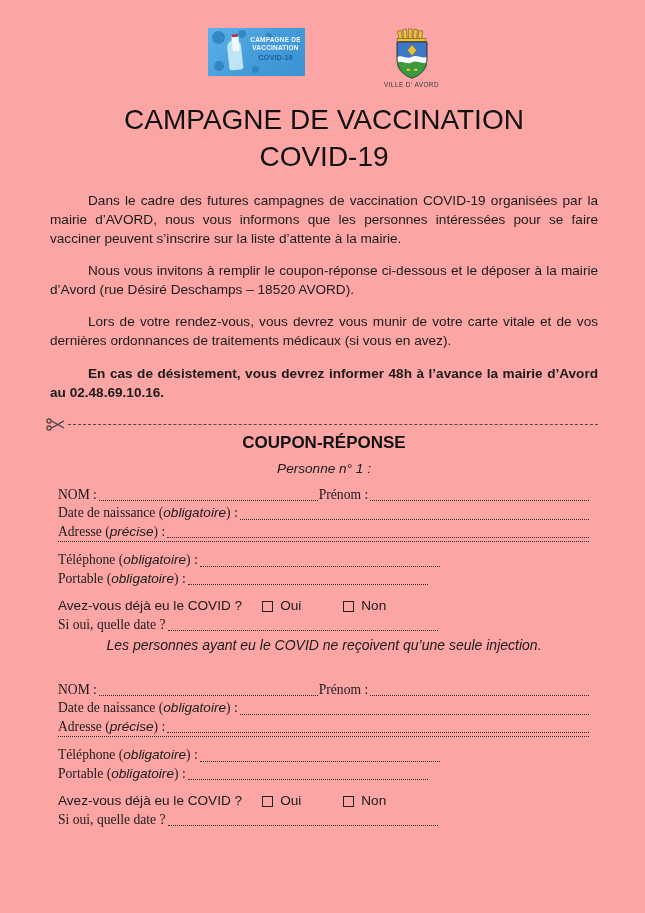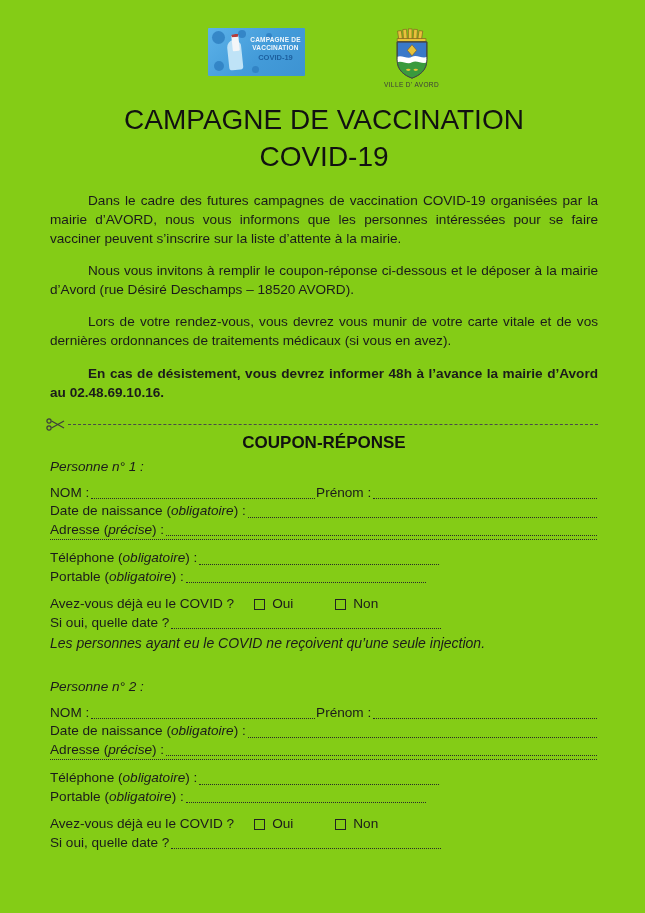--- a/index.html
+++ b/index.html
@@ -1,17 +1,17 @@
 <!DOCTYPE html>
 <html><head>
 <meta charset="utf-8">
 <style>
   html,body{margin:0;padding:0;background:#fff;}
   .page{
-    width:645px;height:913px;margin:0 auto;background:#84cc16;
+    width:645px;height:913px;margin:0 auto;background:#fca5a5;
     font-family:"Liberation Sans","DejaVu Sans",sans-serif;
     color:#1b1b1b;box-sizing:border-box;padding:28px 47px 0 50px;
     overflow:hidden;position:relative;
   }
   
   .hdr{display:flex;justify-content:center;align-items:flex-start;gap:78px;margin:0 0 14px 0;}
   .banner{
     width:97px;height:48px;position:relative;overflow:hidden;border-radius:1px;
     background:linear-gradient(135deg,#5cb2e9 0%,#439bd9 55%,#3d93d2 100%);
   }
@@ -46,24 +46,24 @@
     font-weight:bold;text-decoration-thickness:1.3px;
     margin:14px 0 0 0;
   }
   
   .cutline{display:flex;align-items:center;margin:16px 0 2px -4px;}
   .scissors{flex:0 0 auto;margin-right:3px;}
   .dashline{flex:1 1 auto;border-top:1.8px dashed #4a4a4a;}
   
   .coupon-title{text-align:center;font-weight:bold;font-size:17px;margin:2px 0 6px 0;color:#111;}
   .person-label{font-style:italic;font-size:13.6px;margin:0 0 10px 0;}
-  .person{margin:0;}
+  .person{margin:8px;text-align:center;}
   .person + .person{margin-top:26px;}
   .row{display:flex;align-items:flex-end;font-size:13.6px;line-height:18.5px;}
-  .lbl{white-space:pre;}
+  .lbl{white-space:pre;font-family:Liberation Serif, serif;}
   .em{font-style:italic;white-space:pre;}
   .dots{flex:1 1 auto;border-bottom:1.9px dotted #2a2a2a;margin:0 1px 3px 2px;min-width:8px;}
   .dots.w240{flex:0 0 240px;}
   .dots.w270{flex:0 0 270px;}
   .dots.full{margin-left:0;}
   .gap6{height:6px;}
   .cb-row{display:flex;align-items:center;font-size:13.6px;line-height:18.5px;margin-top:9px;}
   .cbx{width:11px;height:11px;border:1.6px solid #222;display:inline-block;box-sizing:border-box;}
   .cb-oui{margin-left:20px;}
   .cb-non{margin-left:42px;}
@@ -180,21 +180,20 @@
       <span class="cb-lab">Non</span>
     </div>
     <div class="row">
       <span class="lbl">Si oui, quelle date ?</span>
       <span class="dots w270"></span>
     </div>
     <div class="note">Les personnes ayant eu le COVID ne reçoivent qu’une seule injection.</div>
   </div>
 
   <div class="person">
-    <div class="person-label">Personne n° 2 :</div>
     <div class="row">
       <span class="lbl">NOM :</span>
       <span class="dots"></span>
       <span class="lbl">Prénom :</span>
       <span class="dots"></span>
     </div>
     <div class="row">
       <span class="lbl">Date de naissance (</span>
         <span class="em">obligatoire</span>
         <span class="lbl">) :</span>

